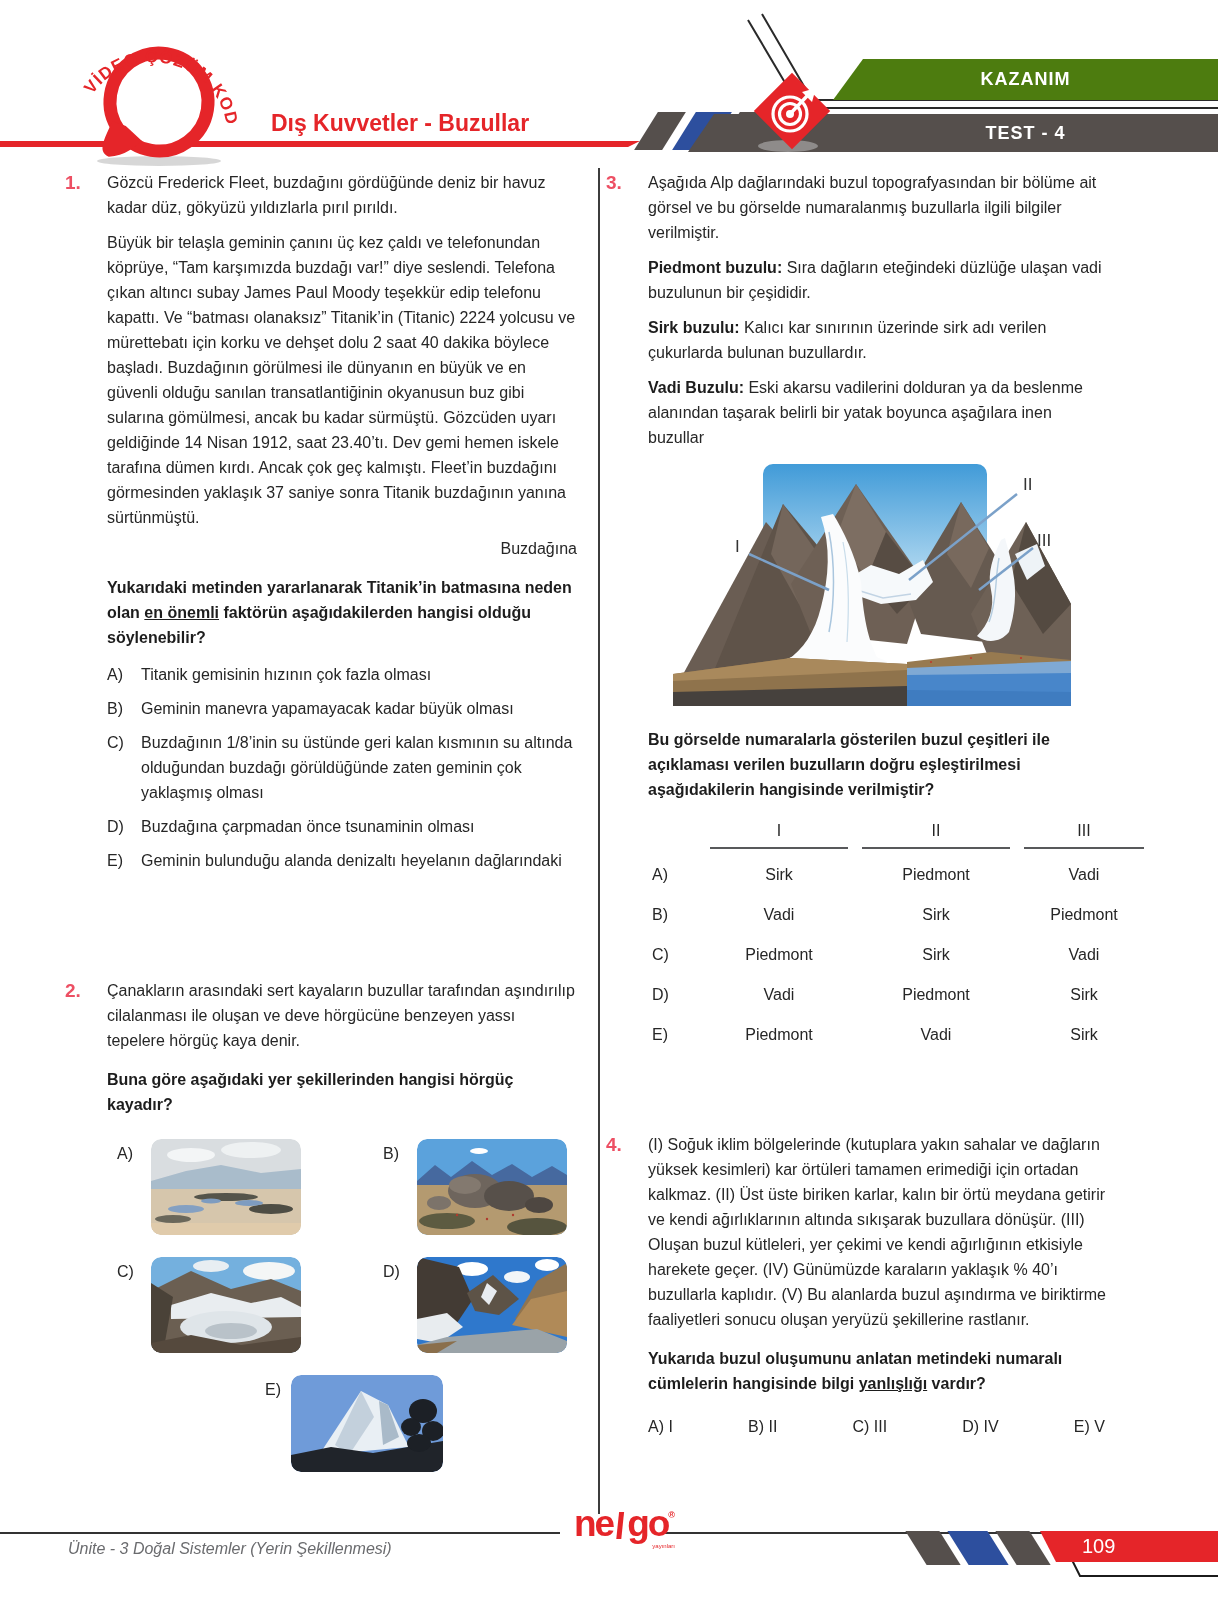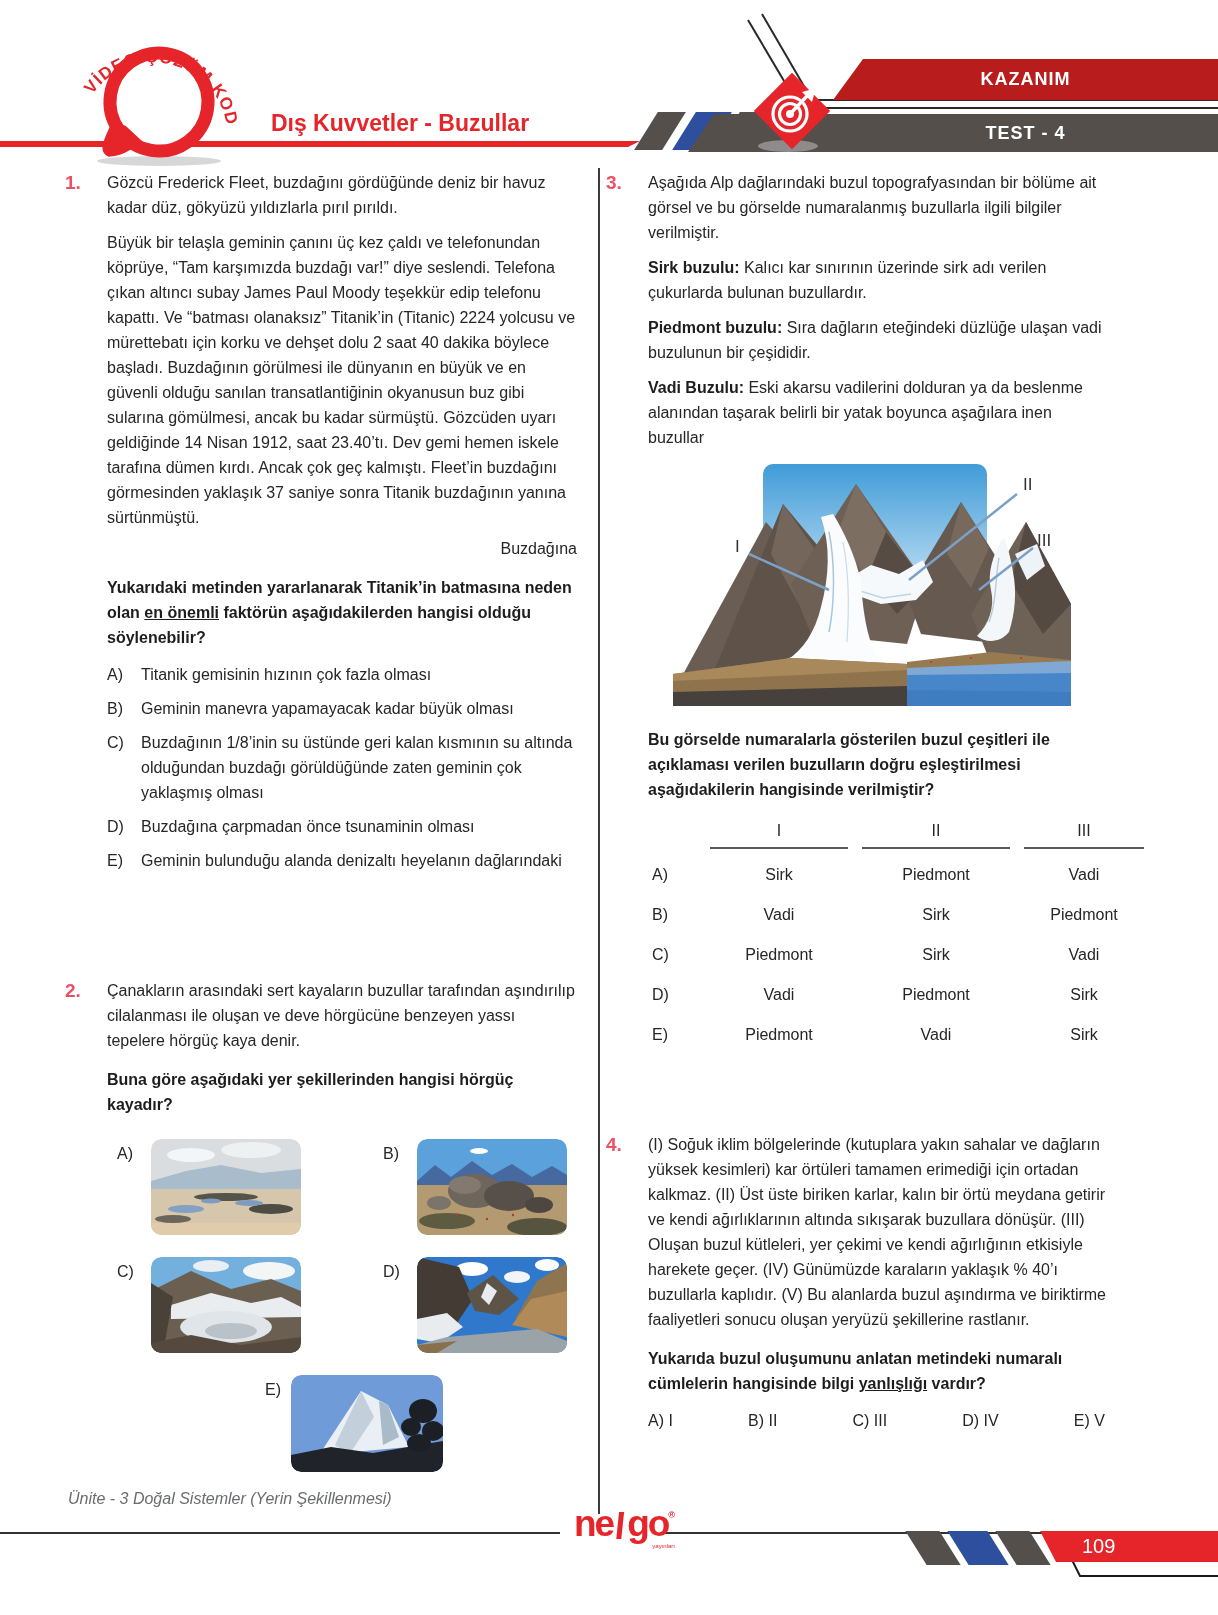--- a/index.html
+++ b/index.html
@@ -5,21 +5,21 @@
   html,body{margin:0;padding:0;background:#ffffff;}
   body{font-family:"Liberation Sans", sans-serif;color:#262626;}
   #page{position:relative;width:1218px;height:1615px;background:#fff;overflow:hidden;}
 
   
   .red-line{position:absolute;left:0;top:141;height:6px;width:640px;background:#e52529;
     clip-path:polygon(0 0,100% 0,calc(100% - 12px) 100%,0 100%);top:141px;}
   .subject-title{position:absolute;left:230px;top:110px;width:340px;text-align:center;
     color:#e52529;font-weight:bold;font-size:23px;}
   .band{position:absolute;right:0;color:#fff;font-weight:bold;}
-  .band-kazanim{left:833px;top:59px;height:41px;background:#b91c1c;
+  .band-kazanim{left:833px;top:59px;height:41px;background:#4d7c0f;
     clip-path:polygon(30px 0,100% 0,100% 100%,0 100%);}
   .band-test{left:688px;top:114px;height:38px;background:#554f4c;
     clip-path:polygon(26px 0,100% 0,100% 100%,0 100%);}
   .band-label{position:absolute;right:0;width:385px;text-align:center;font-size:18px;
     letter-spacing:1px;}
   .band-kazanim .band-label{line-height:41px;}
   .band-test .band-label{line-height:38px;}
   .stripe{position:absolute;transform:skewX(-32deg);}
   .stripe.gray{background:#554f4c;}
   .stripe.blue{background:#2d4f9e;}
@@ -53,25 +53,25 @@
 
   
   .match-table{display:grid;grid-template-columns:44px 138px 148px 120px;column-gap:14px;
     margin:16px 0 0 4px;}
   .mt-h{ text-align:center;padding-bottom:4px;border-bottom:2px solid #58595b;margin-bottom:6px;}
   .mt-h0{border-bottom:none;}
   .mt-c{text-align:center;padding:7px 0 8px 0;}
   .mt-l{padding:7px 0 8px 0;}
 
   
-  .inline-opts{display:flex;justify-content:space-between;margin-top:12px;padding-right:6px;}
+  .inline-opts{display:flex;justify-content:space-between;margin-top:18px;padding-right:6px;}
 
   
   .foot-rule{position:absolute;top:1532px;height:2px;background:#333;}
-  .foot-unit{position:absolute;left:68px;top:1490px;font-style:italic;color:#6a6b6e;font-size:16px;}
+  .foot-unit{position:absolute;left:68px;top:1540px;font-style:italic;color:#6a6b6e;font-size:16px;}
   .nego{position:absolute;left:565px;top:1505px;width:110px;text-align:right;color:#e52529;
     font-weight:bold;font-size:37px;letter-spacing:-2px;line-height:1;}
   .nego .spine{display:inline-block;width:5px;height:27px;background:#e52529;margin:0 4px 0 5px;
     transform:skewX(-6deg) translateY(3px);}
   .nego sup{font-size:9px;letter-spacing:0;vertical-align:18px;}
   .nego .sub{display:block;font-size:6px;letter-spacing:0;font-weight:normal;margin-top:1px;
     margin-left:46px;}
   .page-band{position:absolute;left:1040px;right:0;top:1531px;height:31px;background:#e52529;
     clip-path:polygon(0 0,100% 0,100% 100%,16px 100%);z-index:3;}
   .page-band span{display:block;color:#fff;font-size:20px;line-height:31px;padding-left:42px;}
@@ -286,22 +286,22 @@
           </g>
         </svg>
       </div>
     </div>
   </div>
 
   <div class="q" style="left:606px;top:170px;width:505px;">
     <div class="qnum">3.</div>
     <div class="qbody">
       <p>Aşağıda Alp dağlarındaki buzul topografyasından bir bölüme ait görsel ve bu görselde numaralanmış buzullarla ilgili bilgiler verilmiştir.</p>
+      <p class="defs"><b>Piedmont buzulu:</b><span> Sıra dağların eteğindeki düzlüğe ulaşan vadi buzulunun bir çeşididir.</span></p>
       <p class="defs"><b>Sirk buzulu:</b><span> Kalıcı kar sınırının üzerinde sirk adı verilen çukurlarda bulunan buzullardır.</span></p>
-      <p class="defs"><b>Piedmont buzulu:</b><span> Sıra dağların eteğindeki düzlüğe ulaşan vadi buzulunun bir çeşididir.</span></p>
       <p class="defs"><b>Vadi Buzulu:</b><span> Eski akarsu vadilerini dolduran ya da beslenme alanından taşarak belirli bir yatak boyunca aşağılara inen buzullar</span></p>
 
       <div class="fig">
         <svg width="418" height="244" viewBox="0 0 418 244">
           <defs>
             <linearGradient id="skyG" x1="0" y1="0" x2="0" y2="1">
               <stop offset="0" stop-color="#419bd8"></stop>
               <stop offset="1" stop-color="#cfe9f7"></stop>
             </linearGradient>
           </defs>

